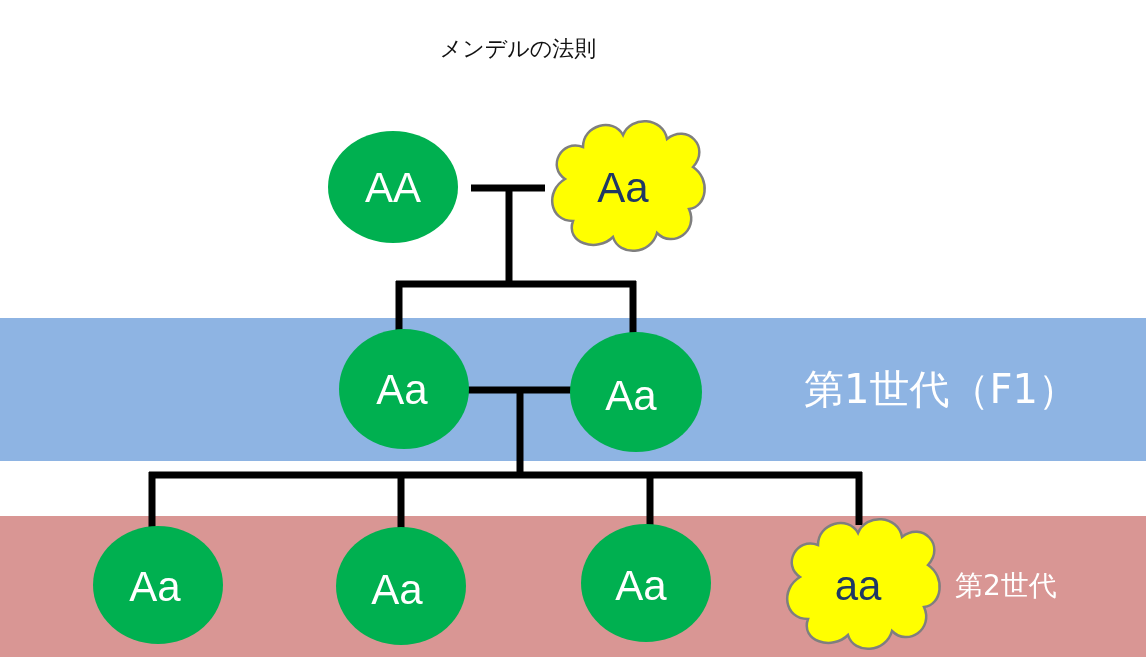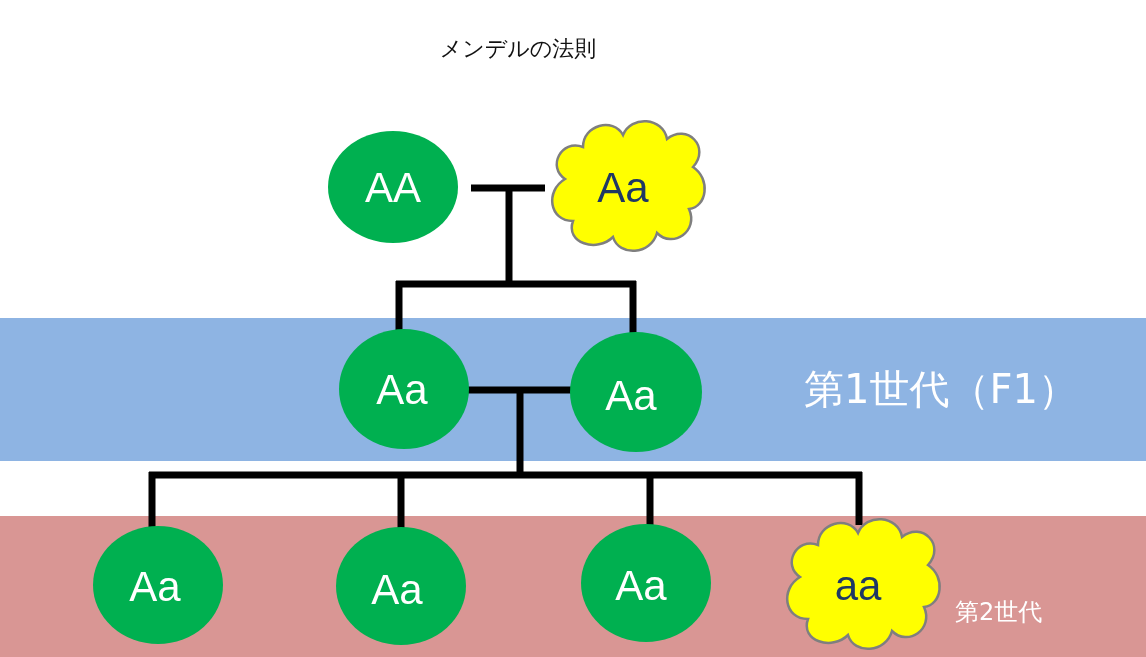--- a/index.html
+++ b/index.html
@@ -6,21 +6,21 @@
   body { width:1146px; height:657px; position:relative; overflow:hidden;
          font-family:"DejaVu Sans","Liberation Sans",sans-serif; }
   .band { position:absolute; left:0; width:1146px; }
   .band-f1 { top:318px; height:143px; background:#8eb4e3; }
   .band-f2 { top:516px; height:141px; background:#d99694; }
   .title { position:absolute; left:0; width:1040px; top:34px; text-align:center;
            font-size:22px; color:#111; }
   .title span { position:relative; left:-2px; }
   .gen-label { position:absolute; color:#ffffff; white-space:nowrap; }
   .gen-f1 { left:804px; top:362px; font-size:40px; }
-  .gen-f2 { left:955px; top:596px; font-size:24px; }
+  .gen-f2 { left:955px; top:567px; font-size:28px; }
   svg { position:absolute; left:0; top:0; }
   .node-text { font-family:"Liberation Sans","DejaVu Sans",sans-serif; }
 </style>
 </head>
 <body>
 
 <div class="band band-f1"></div>
 <div class="band band-f2"></div>
 
 <div class="title"><span>メンデルの法則</span></div>

